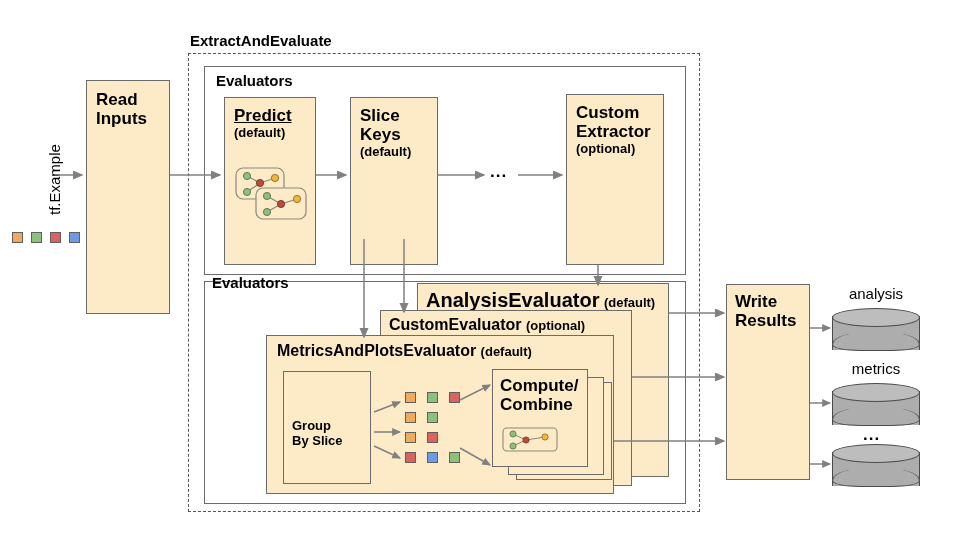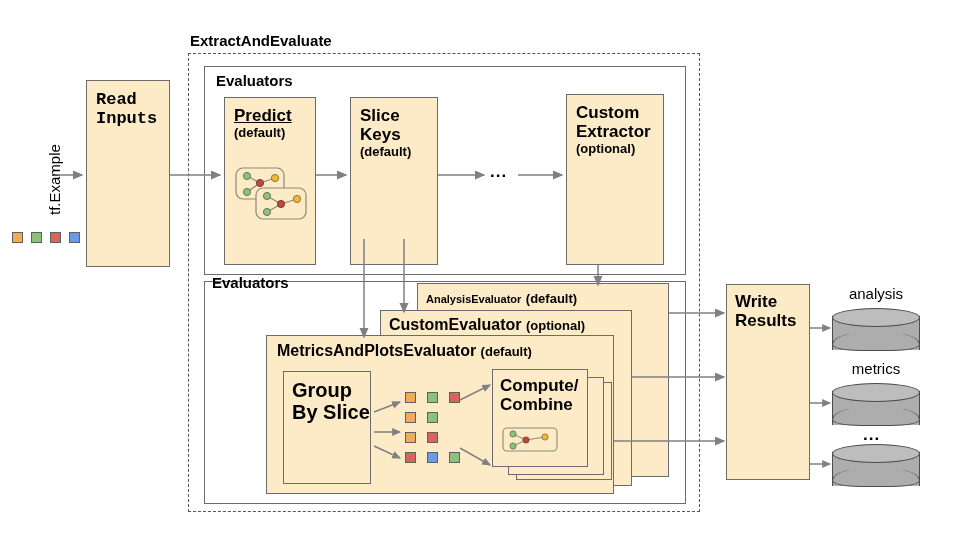--- a/index.html
+++ b/index.html
@@ -49,21 +49,21 @@
 
   <div class="vlabel" style="left:46px;top:215px;">tf.Example</div>
 
   <div class="abs" style="left:12px;top:232px;width:66px;height:14px;">
     <span class="sq" style="left:0px;  top:0; background:#f0ab5a;"></span>
     <span class="sq" style="left:19px; top:0; background:#8dc07a;"></span>
     <span class="sq" style="left:38px; top:0; background:#d9645f;"></span>
     <span class="sq" style="left:57px; top:0; background:#6d9ae6;"></span>
   </div>
 
-  <div class="abs proc" style="left:86px;top:80px;width:84px;height:187px;font-family:Liberation Mono, monospace;">
+  <div class="abs proc" style="left:86px;top:80px;width:84px;height:234px;">
     <div class="ttl" style="font-size:17px;padding:9px 0 0 9px;">
       <div>Read</div>
       <div>Inputs</div>
     </div>
   </div>
 
   <div class="grp-title abs" style="left:190px;top:32px;">ExtractAndEvaluate</div>
   <div class="abs dashed" style="left:188px;top:53px;width:512px;height:459px;"></div>
 
   <div class="abs plain" style="left:204px;top:66px;width:482px;height:209px;"></div>
@@ -111,41 +111,41 @@
       <div class="ttl" style="font-size:17px;">Extractor</div>
       <div class="sub" style="font-size:13px;">(optional)</div>
     </div>
   </div>
 
   <div class="abs plain" style="left:204px;top:281px;width:482px;height:223px;"></div>
   <div class="grp-title abs" style="left:212px;top:274px;">Evaluators</div>
 
   <div class="abs proc" style="left:417px;top:283px;width:252px;height:194px;">
     <div style="padding:5px 0 0 8px;white-space:nowrap;">
-      <span class="ttl" style="font-size:11px;">AnalysisEvaluator</span>
+      <span class="ttl" style="font-size:20px;">AnalysisEvaluator</span>
       <span class="sub" style="font-size:13px;">(default)</span>
     </div>
   </div>
 
   <div class="abs proc" style="left:380px;top:310px;width:252px;height:176px;">
     <div style="padding:5px 0 0 8px;white-space:nowrap;">
       <span class="ttl" style="font-size:16px;margin-top:8px;">CustomEvaluator</span>
       <span class="sub" style="font-size:13px;">(optional)</span>
     </div>
   </div>
 
   <div class="abs proc" style="left:266px;top:335px;width:348px;height:159px;">
     <div style="padding:6px 0 0 10px;white-space:nowrap;">
       <span class="ttl" style="font-size:16px;">MetricsAndPlotsEvaluator</span>
       <span class="sub" style="font-size:13px;">(default)</span>
     </div>
   </div>
 
   <div class="abs proc" style="left:283px;top:371px;width:88px;height:113px;">
-    <div class="ttl" style="font-size:20px;padding:7px 0 0 8px;">
+    <div class="ttl" style="font-size:13px;padding:7px 0 0 8px;margin-top:40px;">
       <div>Group</div>
       <div>By Slice</div>
     </div>
   </div>
 
   <div class="abs" style="left:405px;top:392px;width:70px;height:72px;">
     <span class="sq" style="left:0px; top:0px;  background:#f0ab5a;"></span>
     <span class="sq" style="left:22px;top:0px;  background:#8dc07a;"></span>
     <span class="sq" style="left:44px;top:0px;  background:#d9645f;"></span>
 

